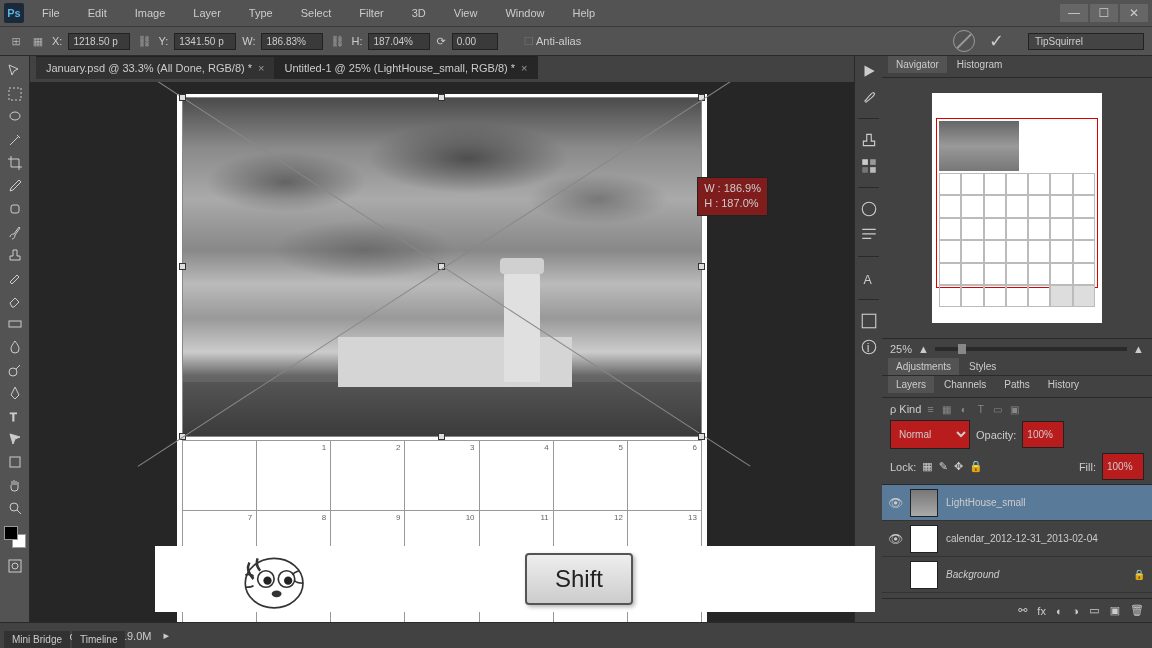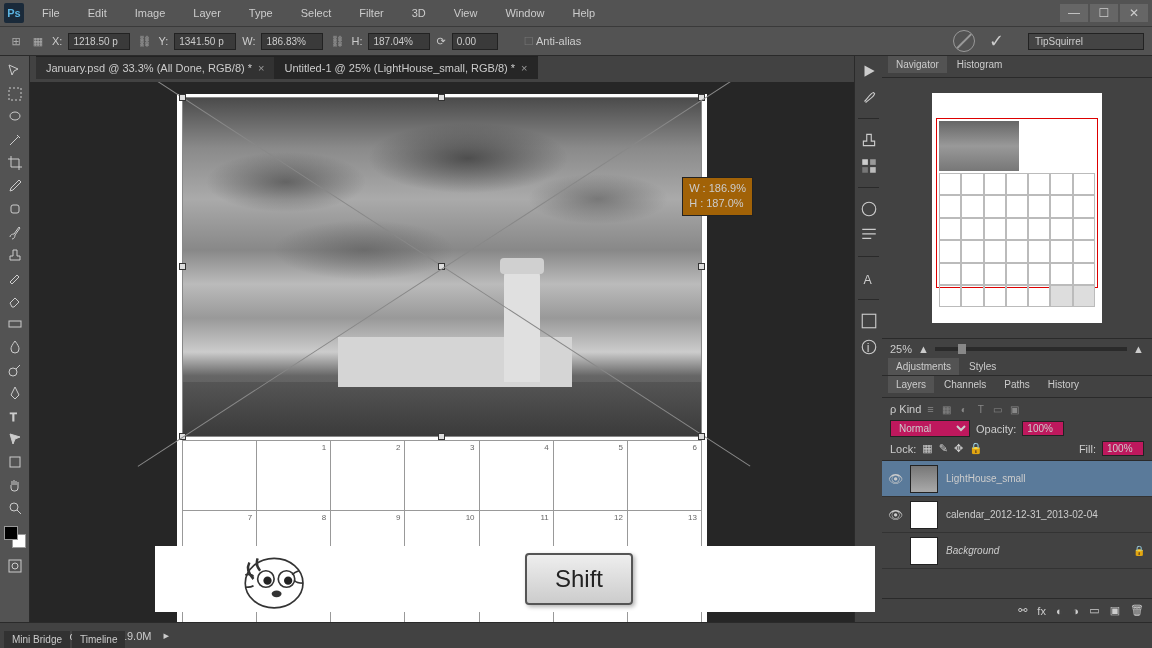--- a/index.html
+++ b/index.html
@@ -37,21 +37,21 @@
 .tower::before{content:"";position:absolute;top:-14px;left:-4px;width:44px;height:16px;background:#d0d0d0;border-radius:4px}
 .buildings{position:absolute;bottom:50px;left:30%;width:45%;height:50px;background:#d5d5d5}
 .ground{position:absolute;bottom:0;left:0;right:0;height:55px;background:linear-gradient(180deg,#555 0%,#3a3a3a 100%)}
 .transform-box{position:absolute;top:3px;left:5px;width:520px;height:340px;border:1px solid #888;pointer-events:none}
 .transform-box::before,.transform-box::after{content:"";position:absolute;background:#888}
 .transform-box::before{width:141%;height:1px;top:50%;left:-20%;transform:rotate(33deg)}
 .transform-box::after{width:141%;height:1px;top:50%;left:-20%;transform:rotate(-33deg)}
 .handle{position:absolute;width:7px;height:7px;background:#ddd;border:1px solid #333}
 .calendar-grid{position:absolute;top:346px;left:5px;width:520px;border-collapse:collapse}
 .calendar-grid td{border:1px solid #999;height:70px;width:74px;vertical-align:top;padding:2px 4px;font-size:8px;color:#666;text-align:right}
-.transform-hud{position:absolute;top:95px;right:101px;background:#a16207;border:1px solid #222;padding:3px 6px;font-size:9px;line-height:1.4;color:#ccc}
+.transform-hud{position:absolute;top:95px;right:86px;background:#7f1d1d;border:1px solid #222;padding:3px 6px;font-size:9px;line-height:1.4;color:#ccc}
 .right-dock{width:28px;background:#424242;border-left:1px solid #2a2a2a;display:flex;flex-direction:column;align-items:center;padding:6px 0;gap:8px}
 .dock-icon{width:18px;height:18px}
 .dock-sep{height:1px;width:80%;background:#2a2a2a;margin:4px 0}
 .panels{width:270px;background:#424242;display:flex;flex-direction:column}
 .panel-tabs{height:22px;display:flex;align-items:flex-start;padding:0 6px;border-bottom:1px solid #2a2a2a;gap:2px}
 .panel-tab{padding:3px 8px;font-size:10px;cursor:pointer}
 .panel-tab.active{background:#535353}
 .navigator{height:260px;background:#424242;padding:10px;display:flex;align-items:center;justify-content:center;position:relative}
 .nav-thumb{width:170px;height:230px;background:#fff;position:relative}
 .nav-view{position:absolute;top:25px;left:4px;right:4px;height:170px;border:1.5px solid #d00}
@@ -59,21 +59,21 @@
 .nav-grid{position:absolute;top:80px;left:7px;right:7px;bottom:10px}
 .nav-grid-row{display:flex;height:16%}
 .nav-grid-cell{flex:1;border:0.5px solid #bbb}
 .nav-zoom{height:20px;display:flex;align-items:center;padding:0 8px;gap:6px;font-size:10px;border-top:1px solid #2a2a2a}
 .nav-slider{flex:1;height:4px;background:#2a2a2a;position:relative}
 .nav-slider::after{content:"";position:absolute;left:12%;top:-3px;width:8px;height:10px;background:#888}
 .adj-panel{height:18px}
 .layers-panel{flex:1;display:flex;flex-direction:column}
 .layers-controls{padding:4px 8px;display:flex;flex-direction:column;gap:4px;border-bottom:1px solid #2a2a2a}
 .layers-row{display:flex;align-items:center;gap:6px;font-size:10px}
-.layers-row select,.layers-row input{background:#be185d;border:1px solid #222;color:#ccc;padding:1px 4px;font-size:10px}
+.layers-row select,.layers-row input{background:#b91c1c;border:1px solid #222;color:#ccc;padding:7px 4px;font-size:10px}
 .layer-list{flex:1;overflow:auto}
 .layer-item{display:flex;align-items:center;height:36px;padding:0 6px;gap:8px;border-bottom:1px solid #333;cursor:pointer}
 .layer-item.selected{background:#5a7a9a}
 .layer-eye{width:14px;font-size:12px}
 .layer-thumb{width:28px;height:28px;background:#fff;border:1px solid #222}
 .layer-thumb.dark{background:linear-gradient(#777,#aaa)}
 .layer-name{font-size:10px;flex:1}
 .layer-lock{font-size:10px}
 .layers-footer{height:24px;border-top:1px solid #2a2a2a;display:flex;align-items:center;justify-content:flex-end;padding:0 8px;gap:10px}
 .statusbar{height:26px;background:#424242;border-top:1px solid #2a2a2a;display:flex;align-items:center;padding:0 10px;gap:12px;font-size:10px}

